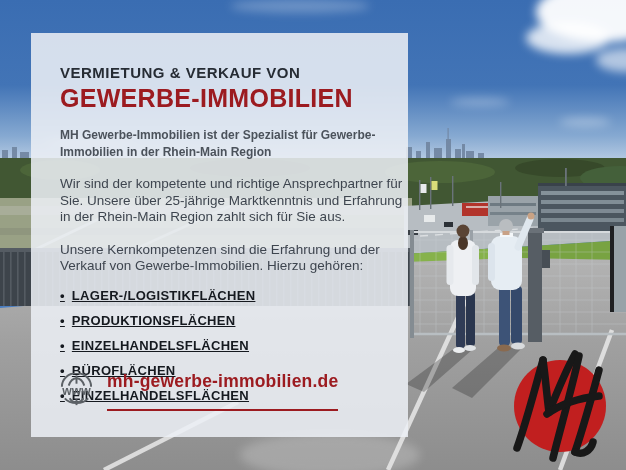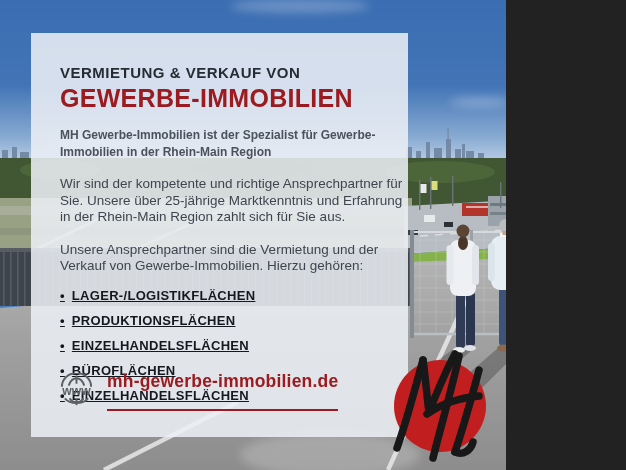--- a/index.html
+++ b/index.html
@@ -1,17 +1,17 @@
 <!DOCTYPE html>
 <html><head>
 <meta charset="utf-8">
 <style>
   html,body{margin:0;padding:0;background:#222;}
   .canvas{
-    position:relative;width:506px;height:470px;overflow:hidden;
+    position:relative;width:626px;height:470px;overflow:hidden;
     font-family:"Liberation Sans","DejaVu Sans",sans-serif;
     background:#4a7ec2;
   }
   .photo{position:absolute;inset:0;z-index:0;}
   
   .panel{
     position:absolute;left:31px;top:33px;width:377px;height:404px;
     background:rgba(235,239,245,0.87);
     z-index:2;box-sizing:border-box;
     padding:31px 20px 0 29px;
@@ -232,21 +232,21 @@
       <circle cx="506" cy="226" r="7" fill="#b9bdc0"></circle>
       <rect x="502.5" y="231" width="7" height="4" fill="#c8a186"></rect>
     </g>
   </svg>
 
   <div class="panel">
     <div class="kicker">VERMIETUNG &amp; VERKAUF VON</div>
     <div class="title">GEWERBE-IMMOBILIEN</div>
     <p class="subtitle">MH Gewerbe-Immobilien ist der Spezialist für Gewerbe-Immobilien in der Rhein-Main Region</p>
     <p class="para">Wir sind der kompetente und richtige Ansprechpartner für Sie. Unsere über 25-jährige Marktkenntnis und Erfahrung in der Rhein-Main Region zahlt sich für Sie aus.</p>
-    <p class="para" style="margin-bottom:13px">Unsere Ansprechpartner sind die Vermietung und der Verkauf von Gewerbe-Immobilien. Hierzu gehören:</p>
+    <p class="para" style="margin-bottom:13px">Unsere Kernkompetenzen sind die Erfahrung und der Verkauf von Gewerbe-Immobilien. Hierzu gehören:</p>
 
     <ul class="bullets">
       <li><span class="dot">•</span><span>LAGER-/LOGISTIKFLÄCHEN</span></li>
       <li><span class="dot">•</span><span>PRODUKTIONSFLÄCHEN</span></li>
       <li><span class="dot">•</span><span>EINZELHANDELSFLÄCHEN</span></li>
       <li><span class="dot">•</span><span>BÜROFLÄCHEN</span></li>
       <li><span class="dot">•</span><span>EINZELHANDELSFLÄCHEN</span></li>
     </ul>
 
     <div class="web-row">

